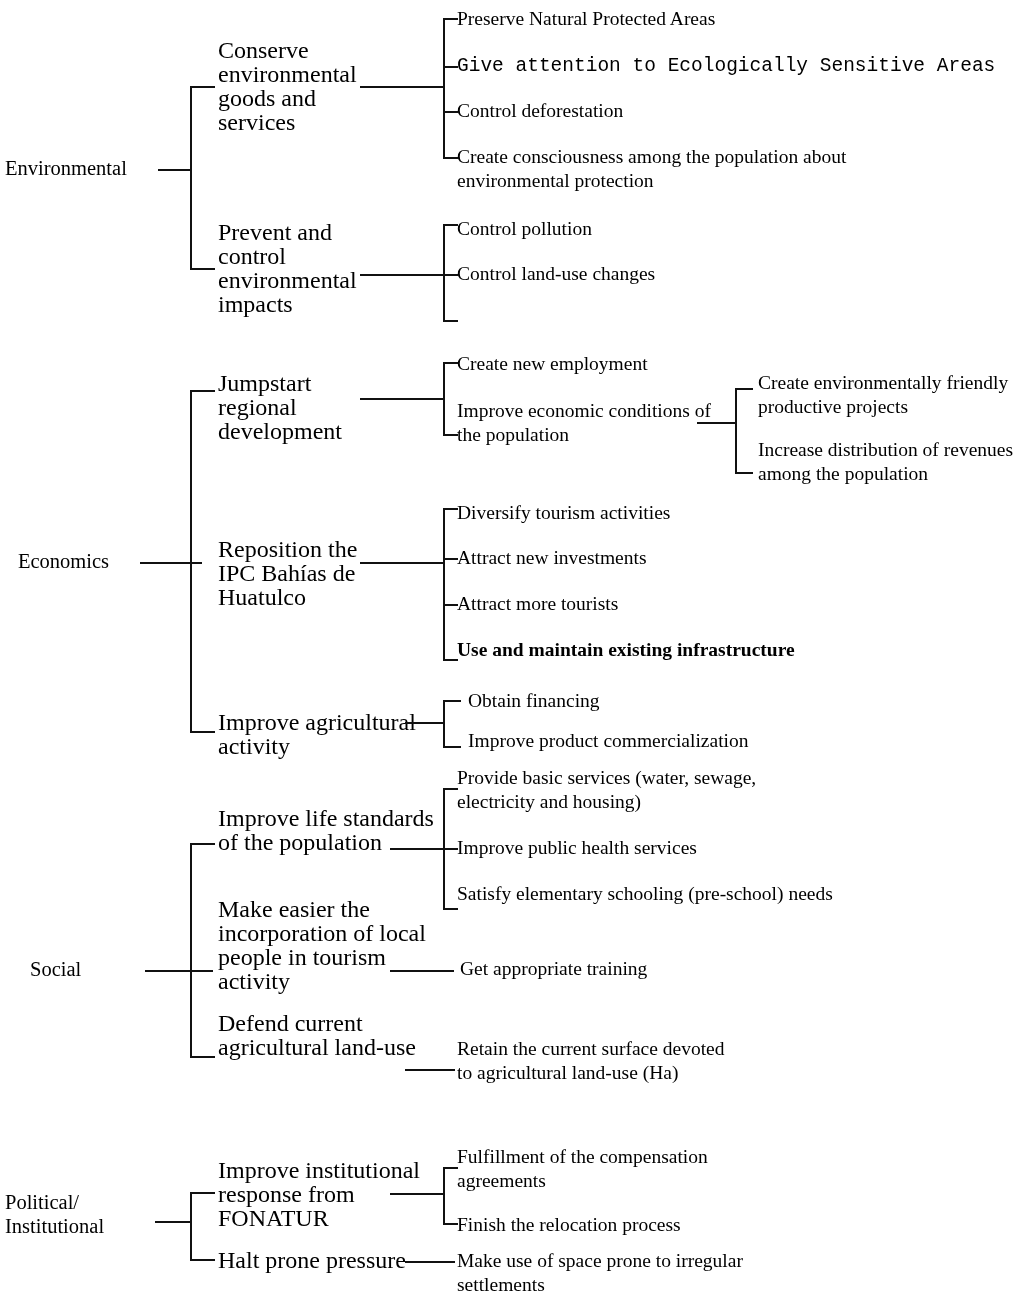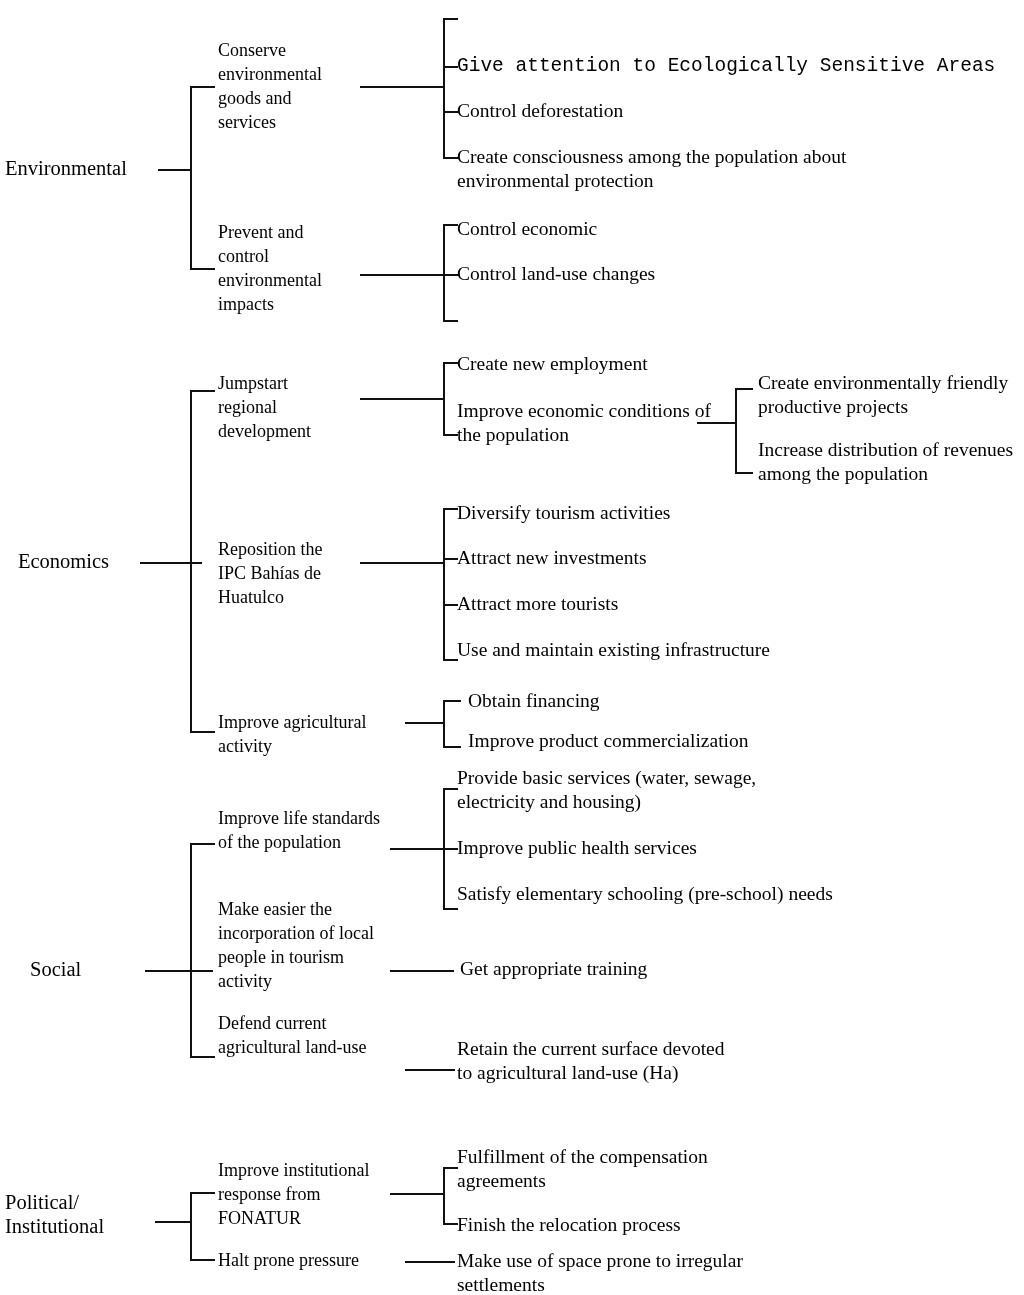--- a/index.html
+++ b/index.html
@@ -18,21 +18,21 @@
     overflow: hidden;
   }
   .node {
     position: absolute;
     font-size: 19.5px;
     line-height: 24px;
     color: #000;
     white-space: pre-line;
   }
   .lvl0 { font-size: 20.5px; }
-  .lvl1 { font-size: 18px; }
+  .lvl1 { font-size: 24px; }
   .lvl2 { font-size: 19.5px; }
   .lvl3 { font-size: 19.5px; }
 
   
   .hline {
     position: absolute;
     height: 0;
     border-top: 2px solid #111;
   }
   .vline {
@@ -64,32 +64,33 @@
 environmental
 impacts</div>
 
   <div class="hline" style="left:360px; top:86px; width:84px;"></div>
   <div class="vline" style="left:443px; top:18px; height:140px;"></div>
   <div class="hline" style="left:443px; top:18px; width:15px;"></div>
   <div class="hline" style="left:443px; top:66px; width:15px;"></div>
   <div class="hline" style="left:443px; top:111px; width:15px;"></div>
   <div class="hline" style="left:443px; top:157px; width:15px;"></div>
 
+  <div class="node lvl2" style="left:457px; top:7px;">Preserve Natural Protected Areas</div>
   <div class="node lvl2" style="left:457px; top:54px;font-family:Liberation Mono, monospace;">Give attention to Ecologically Sensitive Areas</div>
   <div class="node lvl2" style="left:457px; top:99px;">Control deforestation</div>
   <div class="node lvl2" style="left:457px; top:145px;">Create consciousness among the population about
 environmental protection</div>
 
   <div class="hline" style="left:360px; top:274px; width:84px;"></div>
   <div class="vline" style="left:443px; top:224px; height:98px;"></div>
   <div class="hline" style="left:443px; top:224px; width:15px;"></div>
   <div class="hline" style="left:443px; top:274px; width:15px;"></div>
   <div class="hline" style="left:443px; top:320px; width:15px;"></div>
 
-  <div class="node lvl2" style="left:457px; top:217px;">Control economic</div>
+  <div class="node lvl2" style="left:457px; top:217px;">Control pollution</div>
   <div class="node lvl2" style="left:457px; top:262px;">Control land-use changes</div>
 
   <div class="node lvl0" style="left:18px; top:549px;">Economics</div>
 
   <div class="hline" style="left:140px; top:562px; width:62px;"></div>
   <div class="vline" style="left:190px; top:390px; height:343px;"></div>
   <div class="hline" style="left:190px; top:390px; width:25px;"></div>
   <div class="hline" style="left:190px; top:731px; width:25px;"></div>
 
   <div class="node lvl1" style="left:218px; top:371px;">Jumpstart
@@ -125,21 +126,21 @@
   <div class="hline" style="left:360px; top:562px; width:84px;"></div>
   <div class="vline" style="left:443px; top:508px; height:153px;"></div>
   <div class="hline" style="left:443px; top:508px; width:15px;"></div>
   <div class="hline" style="left:443px; top:558px; width:15px;"></div>
   <div class="hline" style="left:443px; top:604px; width:15px;"></div>
   <div class="hline" style="left:443px; top:659px; width:15px;"></div>
 
   <div class="node lvl2" style="left:457px; top:501px;">Diversify tourism activities</div>
   <div class="node lvl2" style="left:457px; top:546px;">Attract new investments</div>
   <div class="node lvl2" style="left:457px; top:592px;">Attract more tourists</div>
-  <div class="node lvl2" style="left:457px; top:638px;">Use and maintain existing infrastructure</div>
+  <div class="node lvl2" style="left:457px; top:638px;font-weight:bold;">Use and maintain existing infrastructure</div>
 
   <div class="hline" style="left:405px; top:722px; width:38px;"></div>
   <div class="vline" style="left:443px; top:700px; height:48px;"></div>
   <div class="hline" style="left:443px; top:700px; width:18px;"></div>
   <div class="hline" style="left:443px; top:746px; width:18px;"></div>
 
   <div class="node lvl2" style="left:468px; top:689px;">Obtain financing</div>
   <div class="node lvl2" style="left:468px; top:729px;">Improve product commercialization</div>
 
   <div class="node lvl0" style="left:30px; top:957px;">Social</div>

